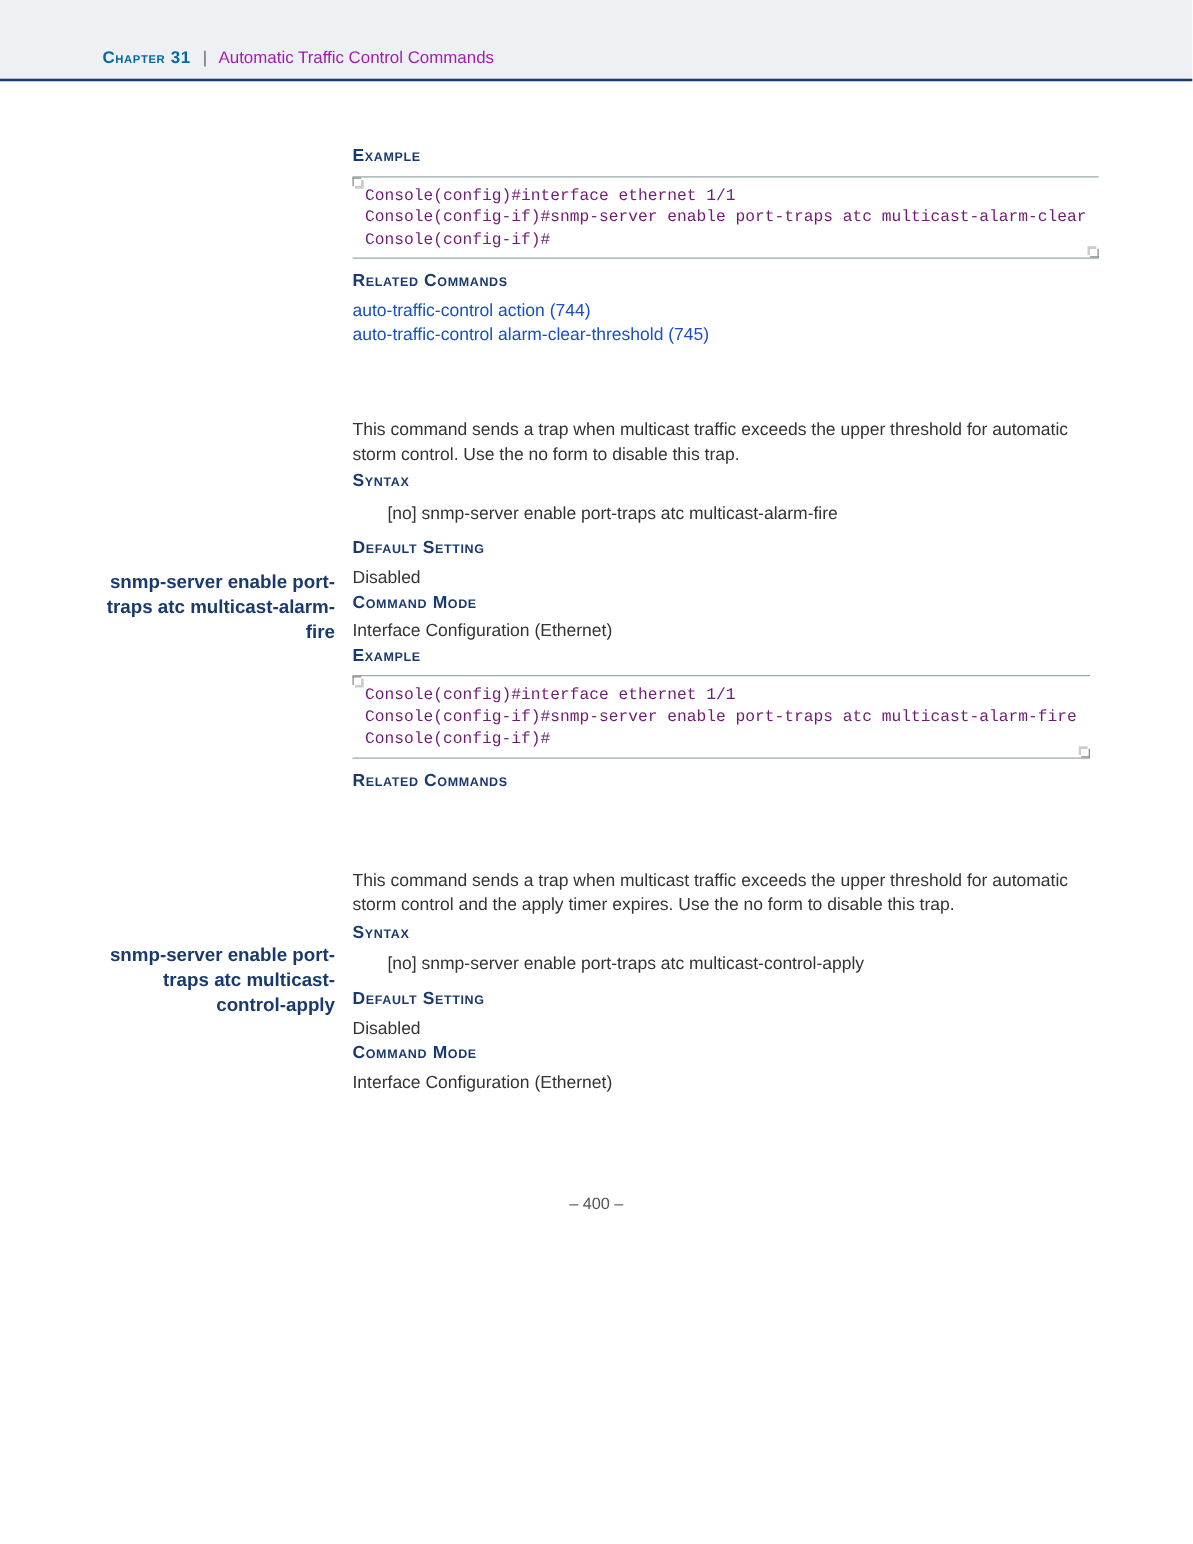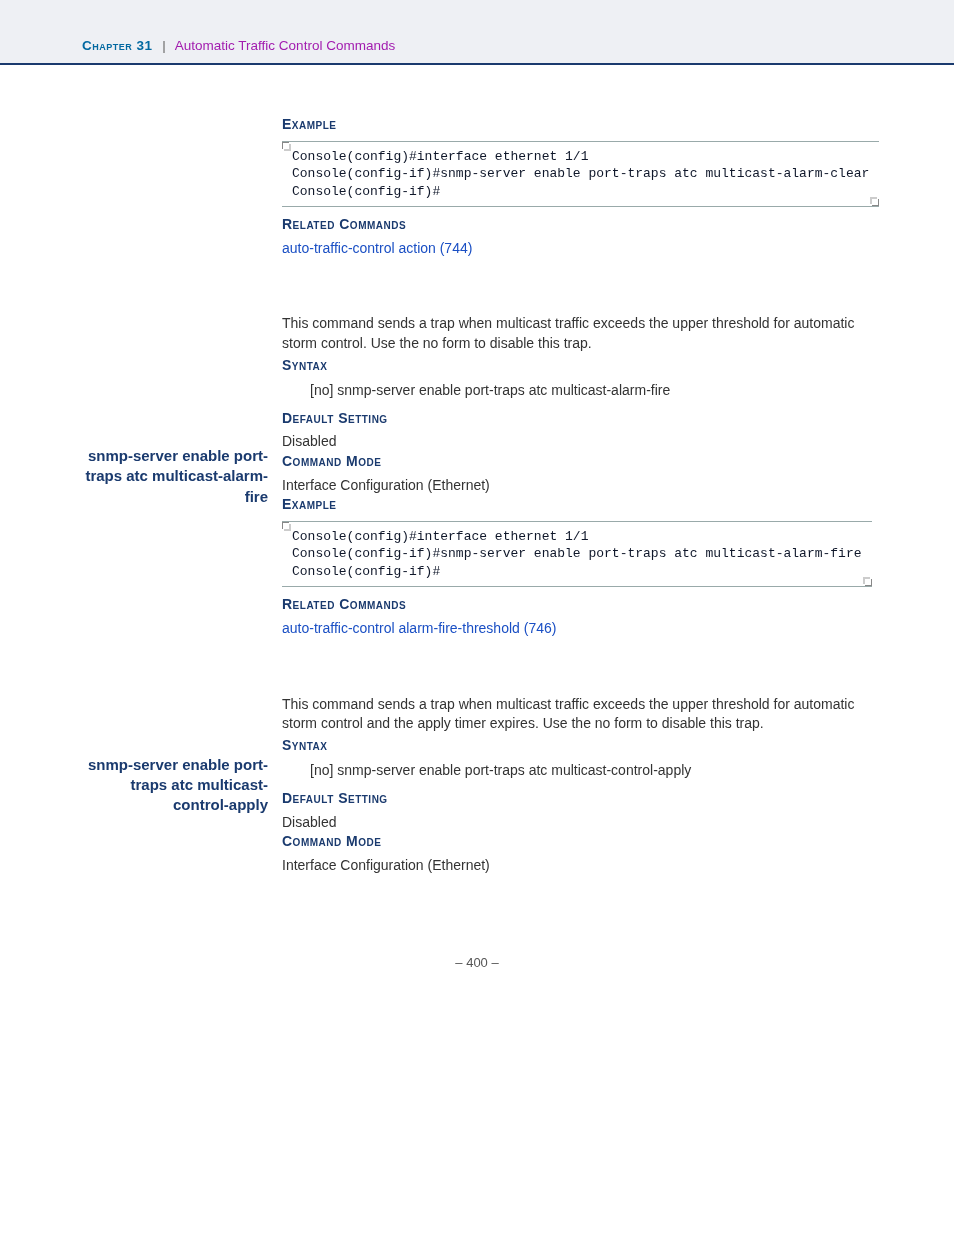--- a/index.html
+++ b/index.html
@@ -69,21 +69,21 @@
     display: block;
     line-height: 1.4;
   }
   .code-block {
     border-top: 1.5px solid #9aa;
     border-bottom: 1.5px solid #9aa;
     padding: 6px 10px;
     font-family: "Courier New", monospace;
     font-size: 13px;
     white-space: pre;
-    color: #0f172a;
+    color: #701a75;
     margin: 6px 0 8px 0;
     line-height: 1.35;
     position: relative;
   }
   .code-block::before {
     content: "";
     position: absolute;
     top: 0; left: 0;
     width: 6px; height: 6px;
     border-top: 1.5px solid #888;
@@ -130,20 +130,21 @@
   <div class="row">
     <div class="side-col"></div>
     <div class="main-col">
       <div class="heading-sc first">Example</div>
       <div class="code-block">Console(config)#interface ethernet 1/1
 Console(config-if)#snmp-server enable port-traps atc multicast-alarm-clear
 Console(config-if)#</div>
 
       <div class="heading-sc">Related Commands</div>
       <span class="link">auto-traffic-control action (744)</span>
+      <span class="link">auto-traffic-control alarm-clear-threshold (745)</span>
     </div>
   </div>
 
   <div class="row section-gap">
     <div class="side-col">snmp-server enable port-traps atc multicast-alarm-fire</div>
     <div class="main-col">
       <div class="desc-block">
         <span>This command sends a trap when multicast traffic exceeds the upper threshold for automatic storm control. Use the </span><span class="bold">no</span><span> form to disable this trap.</span>
       </div>
 
@@ -157,21 +158,20 @@
 
       <div class="heading-sc">Command Mode</div>
       <div>Interface Configuration (Ethernet)</div>
 
       <div class="heading-sc">Example</div>
       <div class="code-block">Console(config)#interface ethernet 1/1
 Console(config-if)#snmp-server enable port-traps atc multicast-alarm-fire
 Console(config-if)#</div>
 
       <div class="heading-sc">Related Commands</div>
-      <span class="link">auto-traffic-control alarm-fire-threshold (746)</span>
     </div>
   </div>
 
   <div class="row section-gap">
     <div class="side-col">snmp-server enable port-traps atc multicast-control-apply</div>
     <div class="main-col">
       <div class="desc-block">
         <span>This command sends a trap when multicast traffic exceeds the upper threshold for automatic storm control and the apply timer expires. Use the </span><span class="bold">no</span><span> form to disable this trap.</span>
       </div>
 

